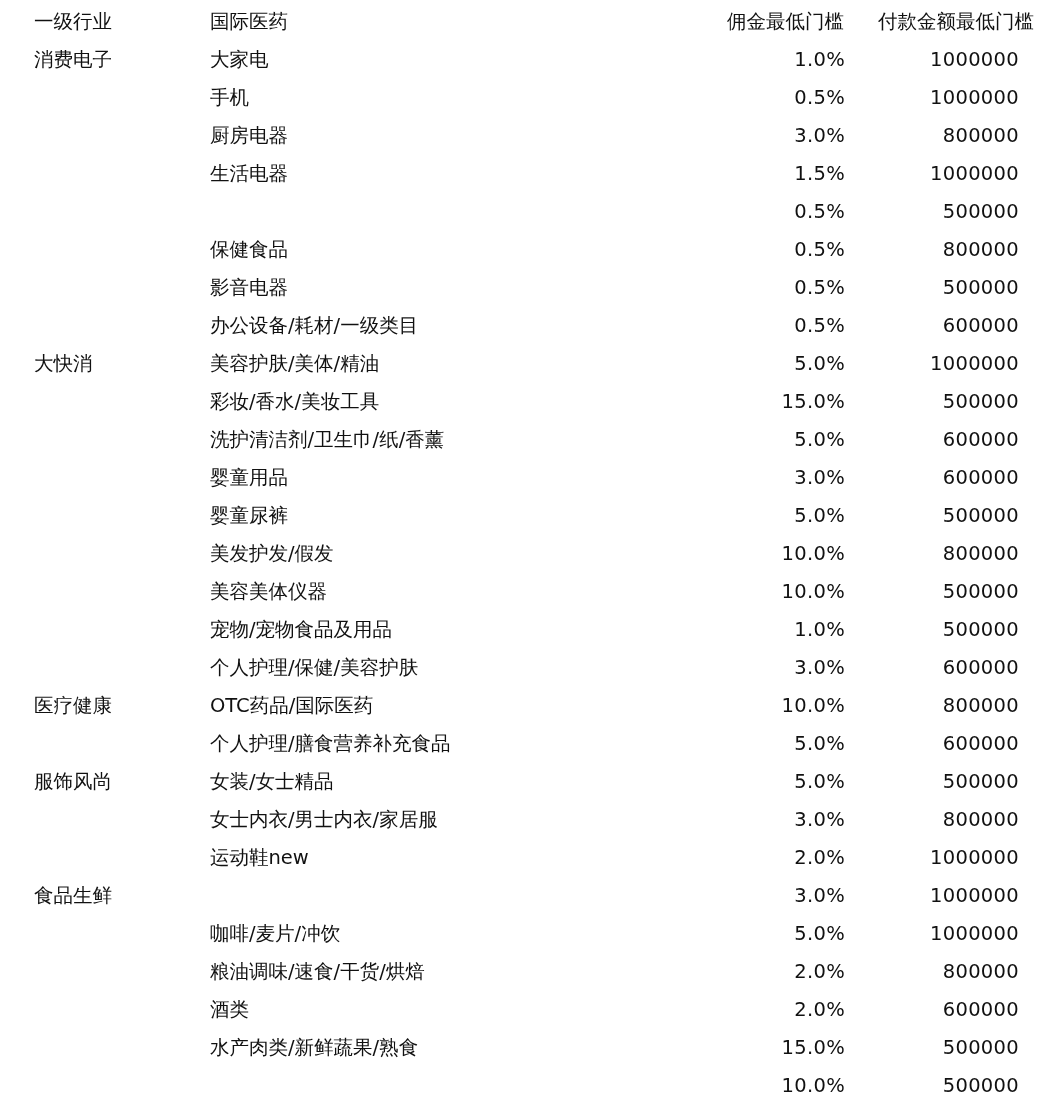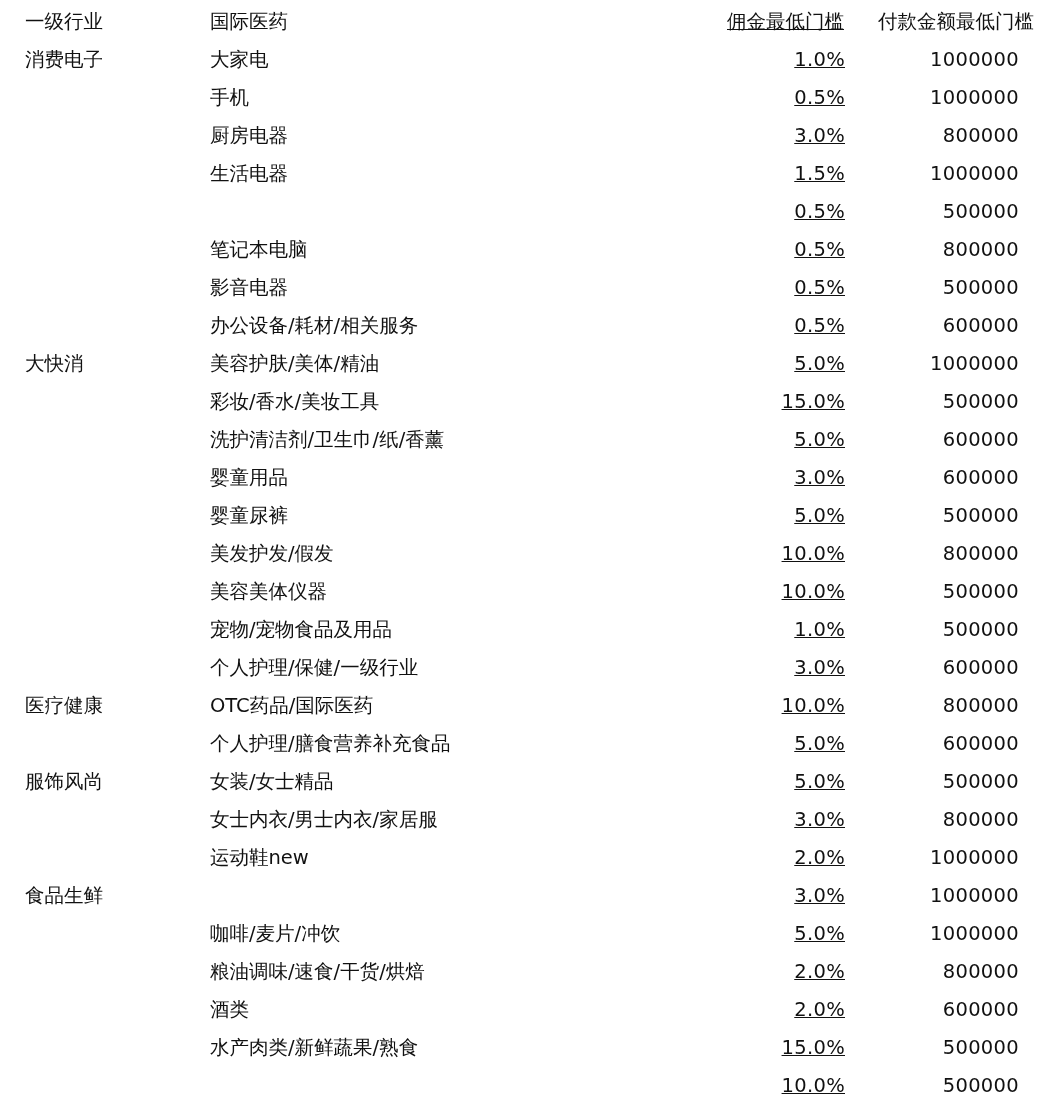--- a/index.html
+++ b/index.html
@@ -25,23 +25,23 @@
     position: relative;
     height: 38px;
     line-height: 38px;
     font-size: 19.5px;
     white-space: nowrap;
   }
   .cell {
     position: absolute;
     top: 0;
   }
-  .c-industry { left: 25px; }
+  .c-industry { left: 34px; }
   .c-category { left: 210px; }
-  .c-commission { right: calc(1046px - 845px); text-align: right; text-decoration: underline; }
+  .c-commission { right: calc(1046px - 845px); text-align: right; }
   .c-payment { right: calc(1046px - 1019px); text-align: left; }
   .header .c-commission { right: calc(1046px - 844px); }
   .header .c-payment { right: calc(1046px - 1034px); }
   .num { letter-spacing: 0.3px; }
 </style>
 </head>
 <body>
 
 <div class="table">
   <div class="row header">
@@ -75,33 +75,33 @@
         <span class="cell c-commission num">1.5%</span>
         <span class="cell c-payment num">1000000</span>
       </div>
       <div class="row">
         <span class="cell c-industry"></span>
         <span class="cell c-commission num">0.5%</span>
         <span class="cell c-payment num">500000</span>
       </div>
       <div class="row">
         <span class="cell c-industry"></span>
-        <span class="cell c-category">笔记本电脑</span>
+        <span class="cell c-category">保健食品</span>
         <span class="cell c-commission num">0.5%</span>
         <span class="cell c-payment num">800000</span>
       </div>
       <div class="row">
         <span class="cell c-industry"></span>
         <span class="cell c-category">影音电器</span>
         <span class="cell c-commission num">0.5%</span>
         <span class="cell c-payment num">500000</span>
       </div>
       <div class="row">
         <span class="cell c-industry"></span>
-        <span class="cell c-category">办公设备/耗材/相关服务</span>
+        <span class="cell c-category">办公设备/耗材/一级类目</span>
         <span class="cell c-commission num">0.5%</span>
         <span class="cell c-payment num">600000</span>
       </div>
       <div class="row">
         <span class="cell c-industry">大快消</span>
         <span class="cell c-category">美容护肤/美体/精油</span>
         <span class="cell c-commission num">5.0%</span>
         <span class="cell c-payment num">1000000</span>
       </div>
       <div class="row">
@@ -141,21 +141,21 @@
         <span class="cell c-payment num">500000</span>
       </div>
       <div class="row">
         <span class="cell c-industry"></span>
         <span class="cell c-category">宠物/宠物食品及用品</span>
         <span class="cell c-commission num">1.0%</span>
         <span class="cell c-payment num">500000</span>
       </div>
       <div class="row">
         <span class="cell c-industry"></span>
-        <span class="cell c-category">个人护理/保健/一级行业</span>
+        <span class="cell c-category">个人护理/保健/美容护肤</span>
         <span class="cell c-commission num">3.0%</span>
         <span class="cell c-payment num">600000</span>
       </div>
       <div class="row">
         <span class="cell c-industry">医疗健康</span>
         <span class="cell c-category">OTC药品/国际医药</span>
         <span class="cell c-commission num">10.0%</span>
         <span class="cell c-payment num">800000</span>
       </div>
       <div class="row">

